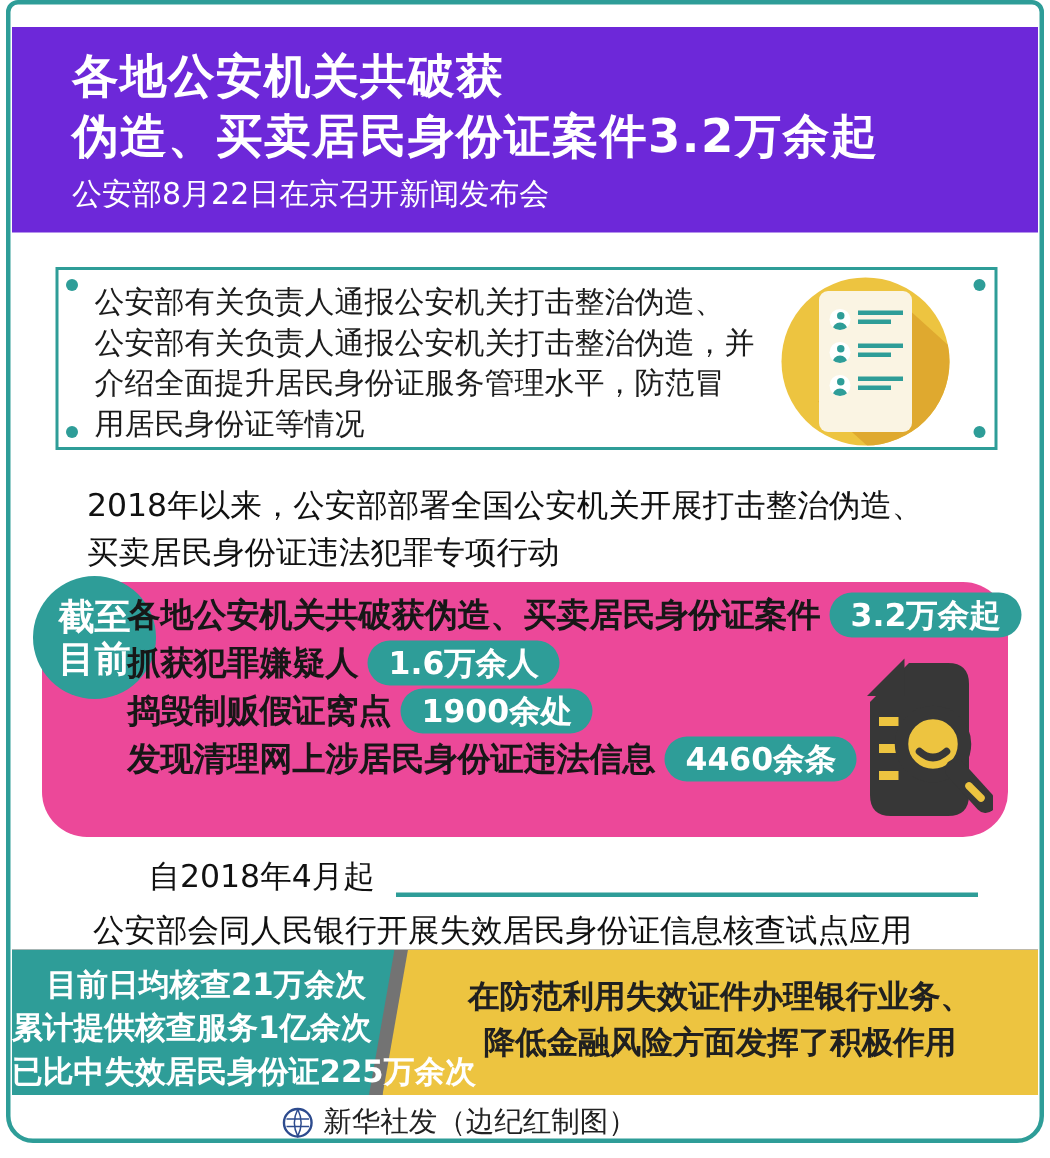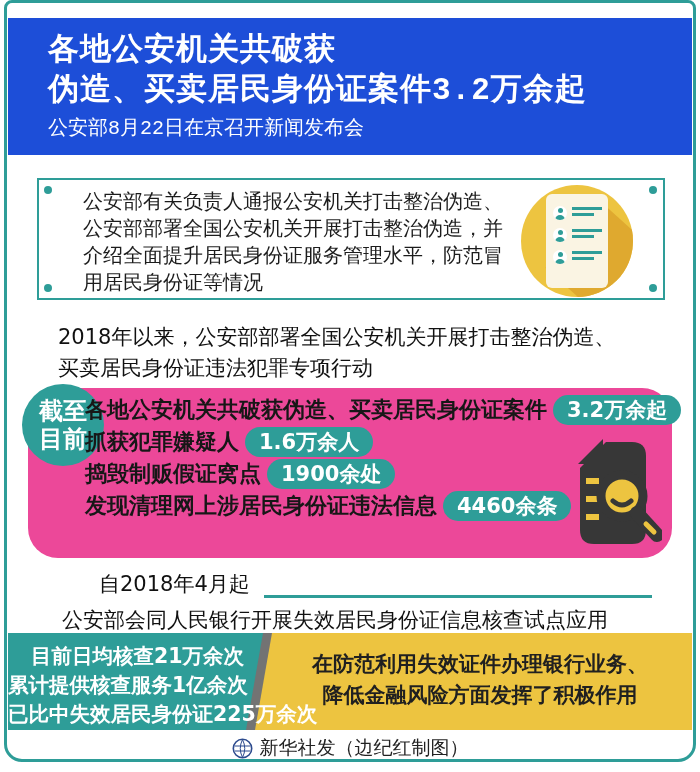--- a/index.html
+++ b/index.html
@@ -2,30 +2,30 @@
 <html><head>
 <meta charset="utf-8">
 <style>
   html,body{margin:0;padding:0;background:#fff;}
   .page{position:relative;width:700px;height:772px;background:#fff;overflow:hidden;
         font-family:"DejaVu Sans","Liberation Sans",sans-serif;color:#1a1a1a;}
   .frame{position:absolute;left:4px;top:0;width:692px;height:762px;box-sizing:border-box;
          border:3px solid #2E9D98;border-radius:8px 8px 18px 18px;pointer-events:none;}
 
   
-  .header{position:absolute;left:8px;top:18px;width:684px;height:137px;background:#1d4ed8;
-          box-sizing:border-box;padding:13px 0 0 40px;font-family:Liberation Mono, monospace;}
+  .header{position:absolute;left:8px;top:18px;width:684px;height:137px;background:#6d28d9;
+          box-sizing:border-box;padding:13px 0 0 40px;}
   .title{color:#fff;font-weight:bold;font-size:31px;line-height:40px;letter-spacing:1px;white-space:nowrap;}
   .subtitle{color:#fff;font-size:20px;line-height:26px;margin-top:5px;white-space:nowrap;}
 
   
   .card{position:absolute;left:37px;top:178px;width:628px;height:122px;box-sizing:border-box;
         border:2px solid #2E9D98;background:#fff;}
   .card-text{position:absolute;left:24px;top:8px;font-size:20px;line-height:27px;color:#1c1c1c;}
-  .card-text div{white-space:nowrap;margin-left:20px;}
+  .card-text div{white-space:nowrap;}
   .dot{position:absolute;width:8px;height:8px;border-radius:50%;background:#2E9D98;}
   .dot.tl{left:5px;top:6px;} .dot.bl{left:5px;bottom:6px;}
   .dot.tr{right:6px;top:6px;} .dot.br{right:6px;bottom:6px;}
   .badge-circle{position:absolute;left:482px;top:5px;width:112px;height:112px;border-radius:50%;
                 background:#EDC440;overflow:hidden;}
   .badge-circle::after{content:"";position:absolute;left:34px;top:58px;width:150px;height:86px;
                 background:#DFA92F;transform:rotate(42deg);}
   .paper{position:absolute;left:25px;top:9px;width:62px;height:94px;background:#FAF4E3;border-radius:6px;
          z-index:2;box-sizing:border-box;padding-top:6px;}
   .paper-row{display:flex;align-items:center;gap:5px;margin:6px 6px 8px 7px;}
@@ -65,42 +65,42 @@
              clip-path:polygon(264px 0,100% 0,100% 100%,247px 100%);}
   .teal-text{position:absolute;left:0;top:9px;width:236px;text-align:right;color:#fff;
              font-size:20.5px;line-height:29px;font-weight:600;z-index:2;}
   .teal-text div{white-space:nowrap;}
   .yellow-text{position:absolute;left:268px;right:8px;top:16px;text-align:center;color:#202020;
              font-size:21px;line-height:31px;font-weight:600;z-index:2;}
   .yellow-text div{white-space:nowrap;}
 
   
   .footer{position:absolute;left:0;top:736px;width:612px;height:24px;display:flex;align-items:center;
-          justify-content:center;gap:7px;font-size:19px;color:#222;padding-left:44px;}
+          justify-content:center;gap:7px;font-size:19px;color:#222;}
 </style>
 </head>
 <body>
 
 <div class="page">
   <div class="frame"></div>
 
   <div class="header">
     <div class="title">各地公安机关共破获</div>
     <div class="title">伪造、买卖居民身份证案件3.2万余起</div>
     <div class="subtitle">公安部8月22日在京召开新闻发布会</div>
   </div>
 
   <div class="card">
     <span class="dot tl"></span>
     <span class="dot bl"></span>
     <span class="dot tr"></span>
     <span class="dot br"></span>
     <div class="card-text">
       <div>公安部有关负责人通报公安机关打击整治伪造、</div>
-      <div>公安部部署全国公安机关开展打击整治伪造，并</div>
+      <div>公安部有关负责人通报公安机关打击整治伪造，并</div>
       <div>介绍全面提升居民身份证服务管理水平，防范冒</div>
       <div>用居民身份证等情况</div>
     </div>
     <div class="badge-circle">
       <div class="paper">
         <div class="paper-row">
           <span class="avatar"></span>
           <span class="bars">
               <span class="b b1" style="display:block"></span>
               <span class="b b2" style="display:block"></span>

